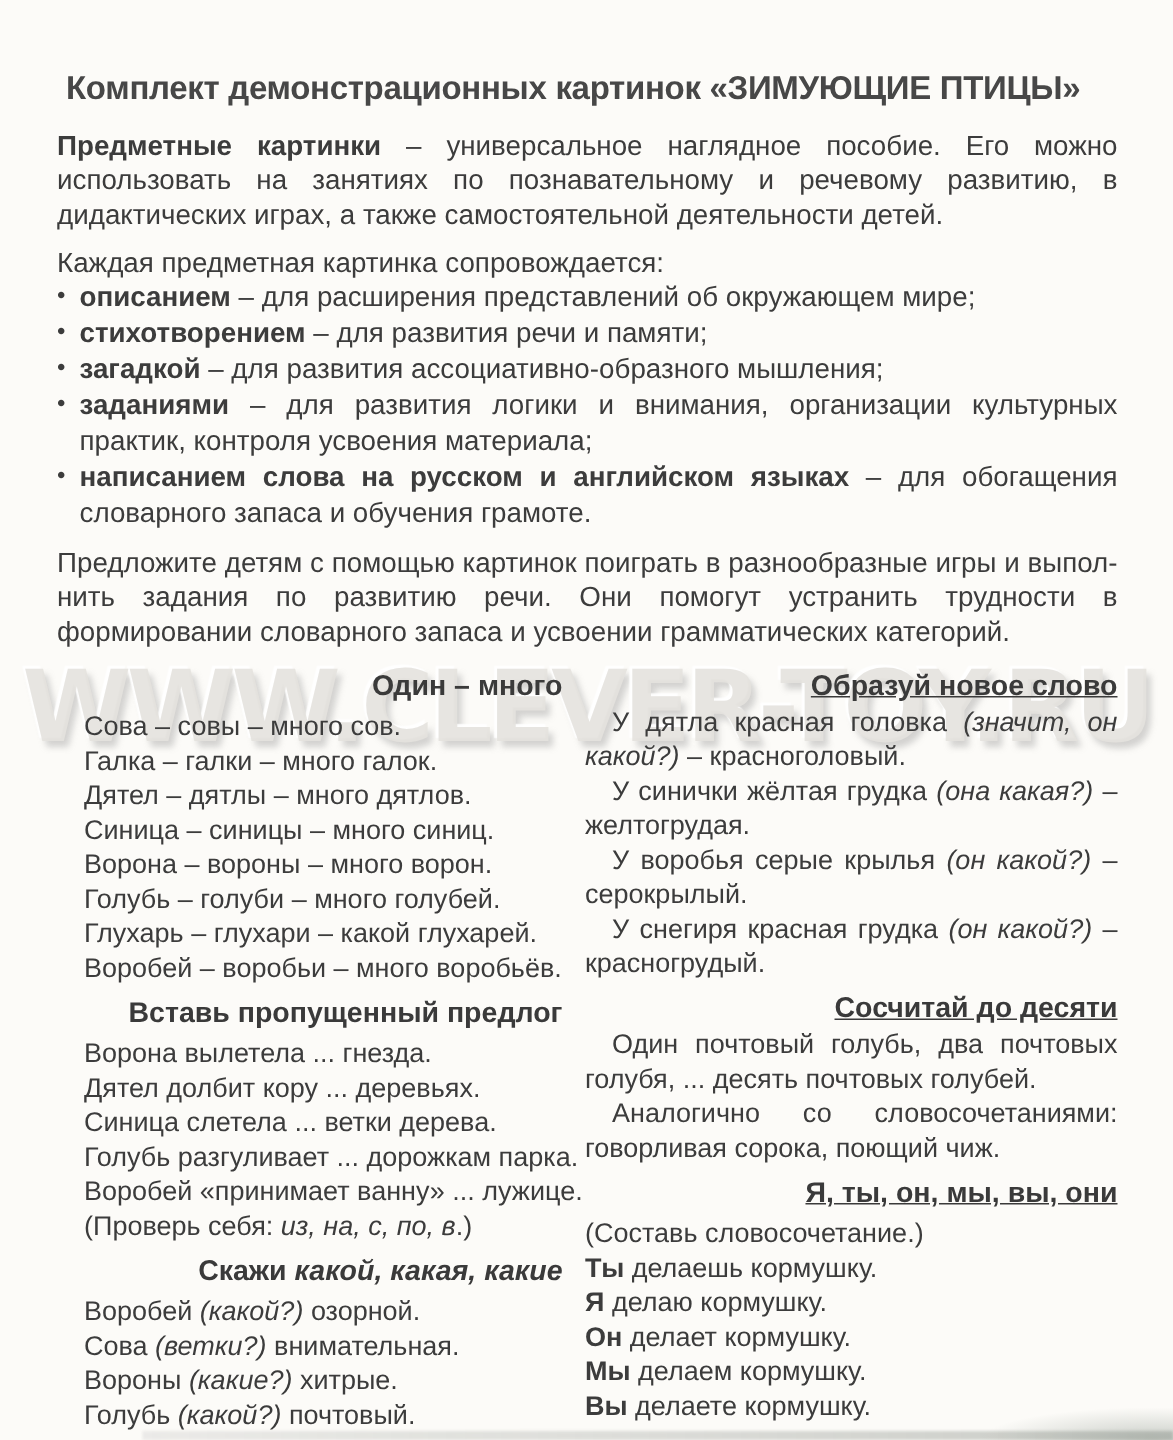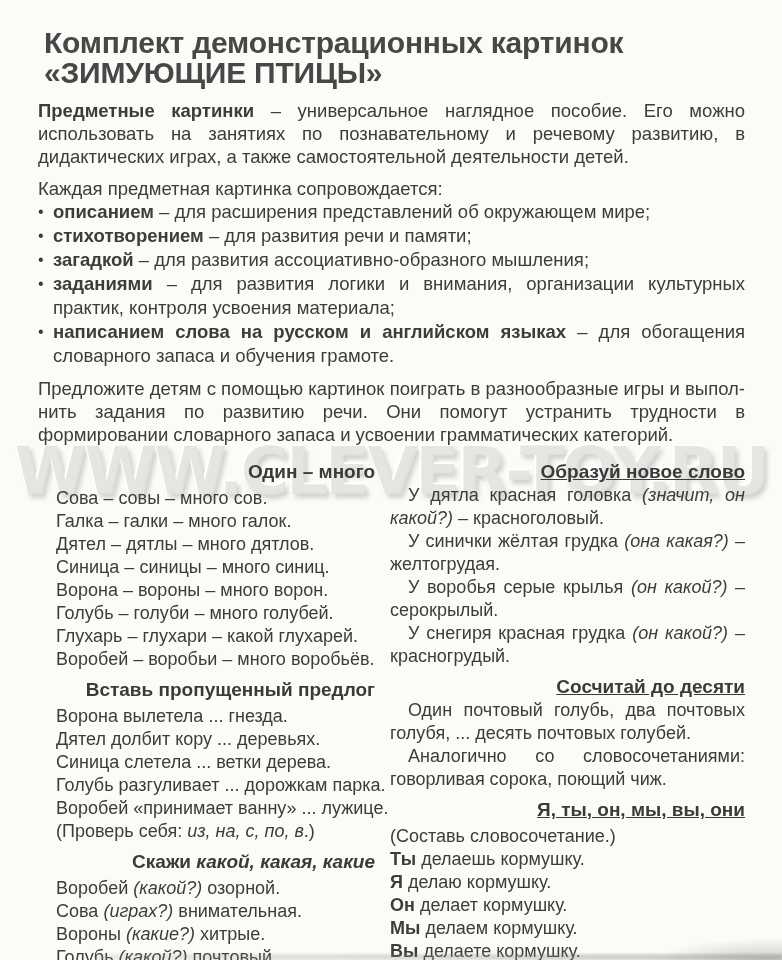--- a/index.html
+++ b/index.html
@@ -15,25 +15,25 @@
     background: #fcfbf8;
     overflow: hidden;
     color: #3c3c3c;
   }
   .content {
     position: relative;
     z-index: 1;
     padding: 28px 37px 0 38px;
   }
   h1.title {
-    font-size: 30px;
+    font-size: 22px;
     font-weight: bold;
     color: #474747;
     line-height: 30px;
-    margin: 0 0 11px 6px;
+    margin: 16px 0 11px 6px;
     letter-spacing: -0.2px;
   }
   p.para {
     font-size: 18.5px;
     line-height: 23px;
     text-align: justify;
     color: #3c3c3c;
   }
   p.para.mb { margin-bottom: 9px; }
   .acc-heading {
@@ -188,21 +188,21 @@
           <div class="line">Дятел долбит кору ... деревьях.</div>
           <div class="line">Синица слетела ... ветки дерева.</div>
           <div class="line">Голубь разгуливает ... дорожкам парка.</div>
           <div class="line">Воробей «принимает ванну» ... лужице.</div>
           <div class="line"><span>(Проверь себя: </span><i>из, на, с, по, в</i><span>.)</span></div>
         </div>
 
         <h3 class="sec mt"><span>Скажи </span><i>какой, какая, какие</i></h3>
         <div class="lines">
           <div class="line"><span>Воробей </span><i>(какой?)</i><span> озорной.</span></div>
-          <div class="line"><span>Сова </span><i>(играх?)</i><span> внимательная.</span></div>
+          <div class="line"><span>Сова </span><i>(ветки?)</i><span> внимательная.</span></div>
           <div class="line"><span>Вороны </span><i>(какие?)</i><span> хитрые.</span></div>
           <div class="line"><span>Голубь </span><i>(какой?)</i><span> почтовый.</span></div>
 
         </div>
 
       </div>
 
       <div class="col-right">
 
         <h3 class="sec">Образуй новое слово</h3>

